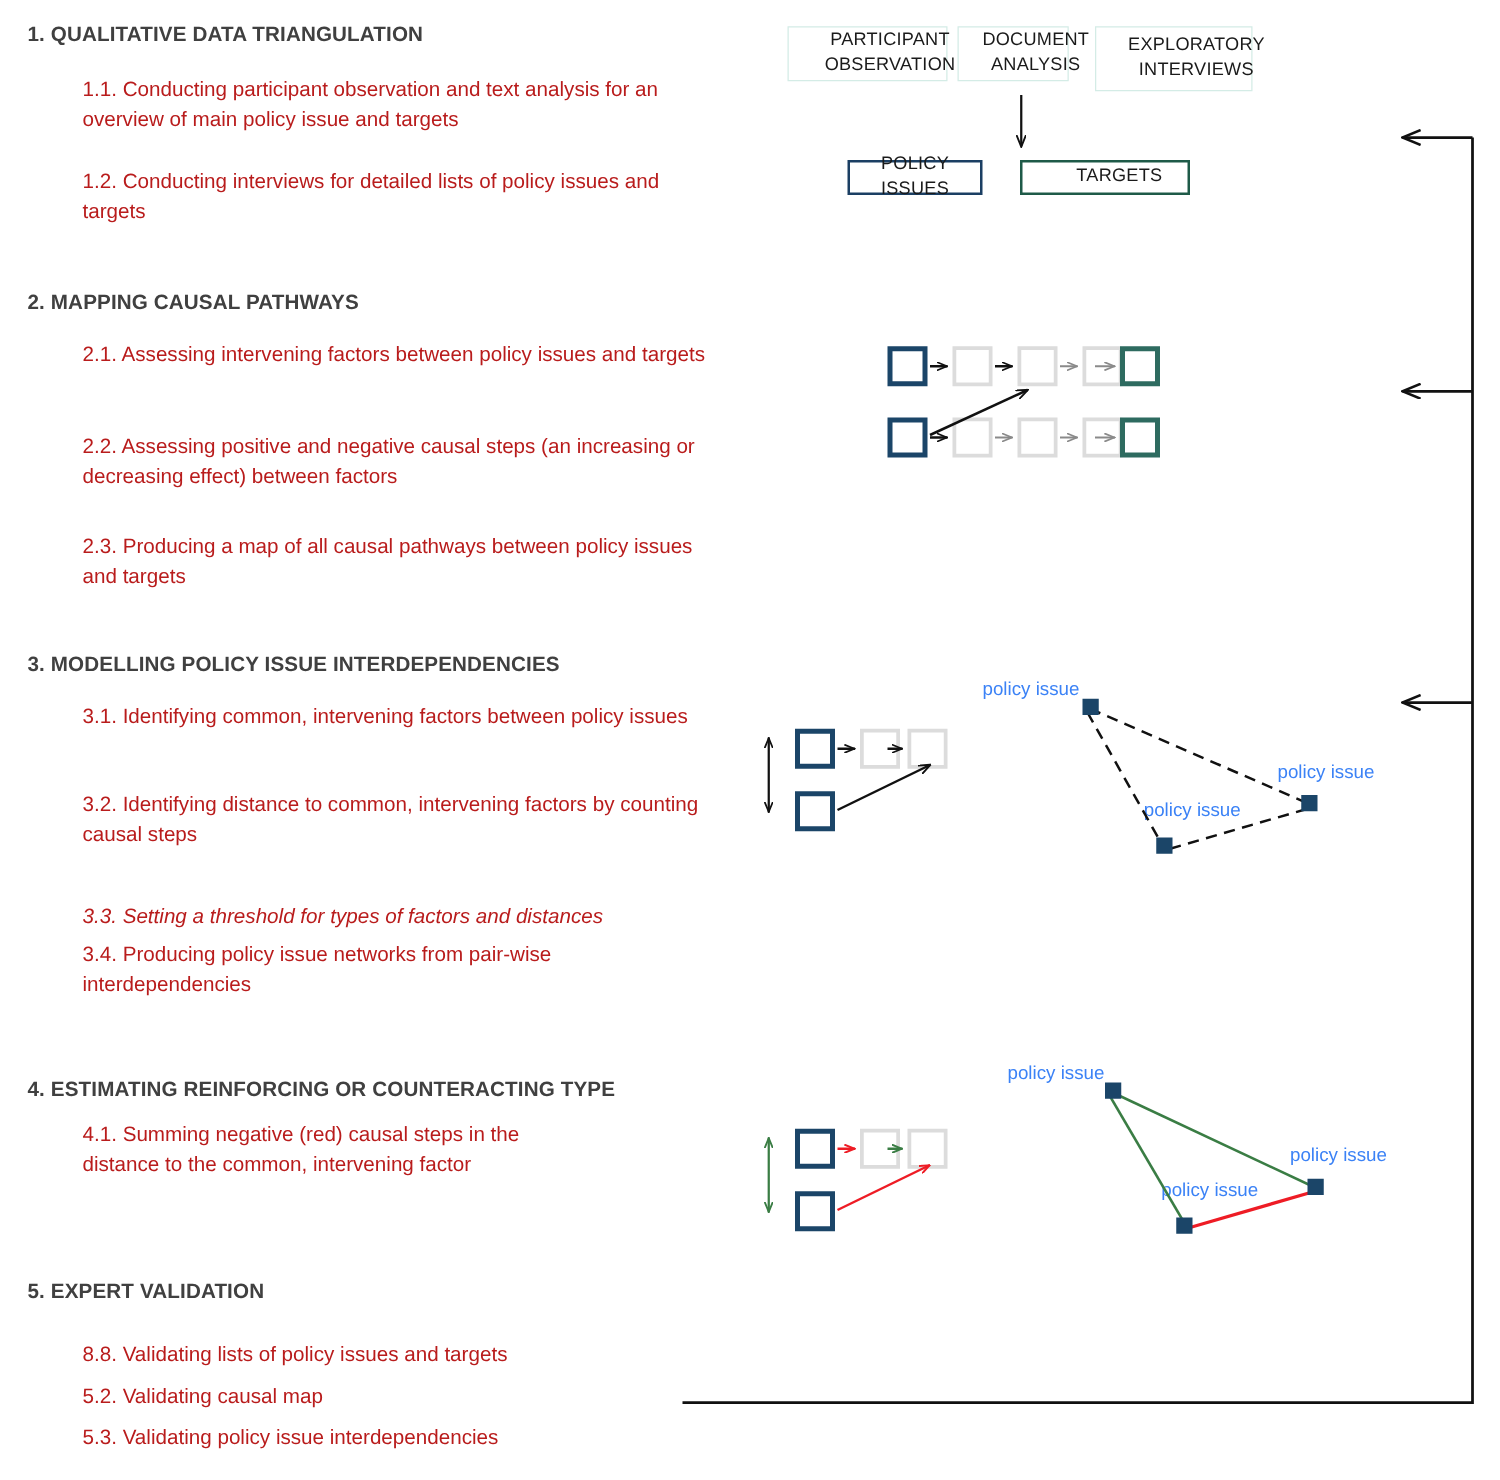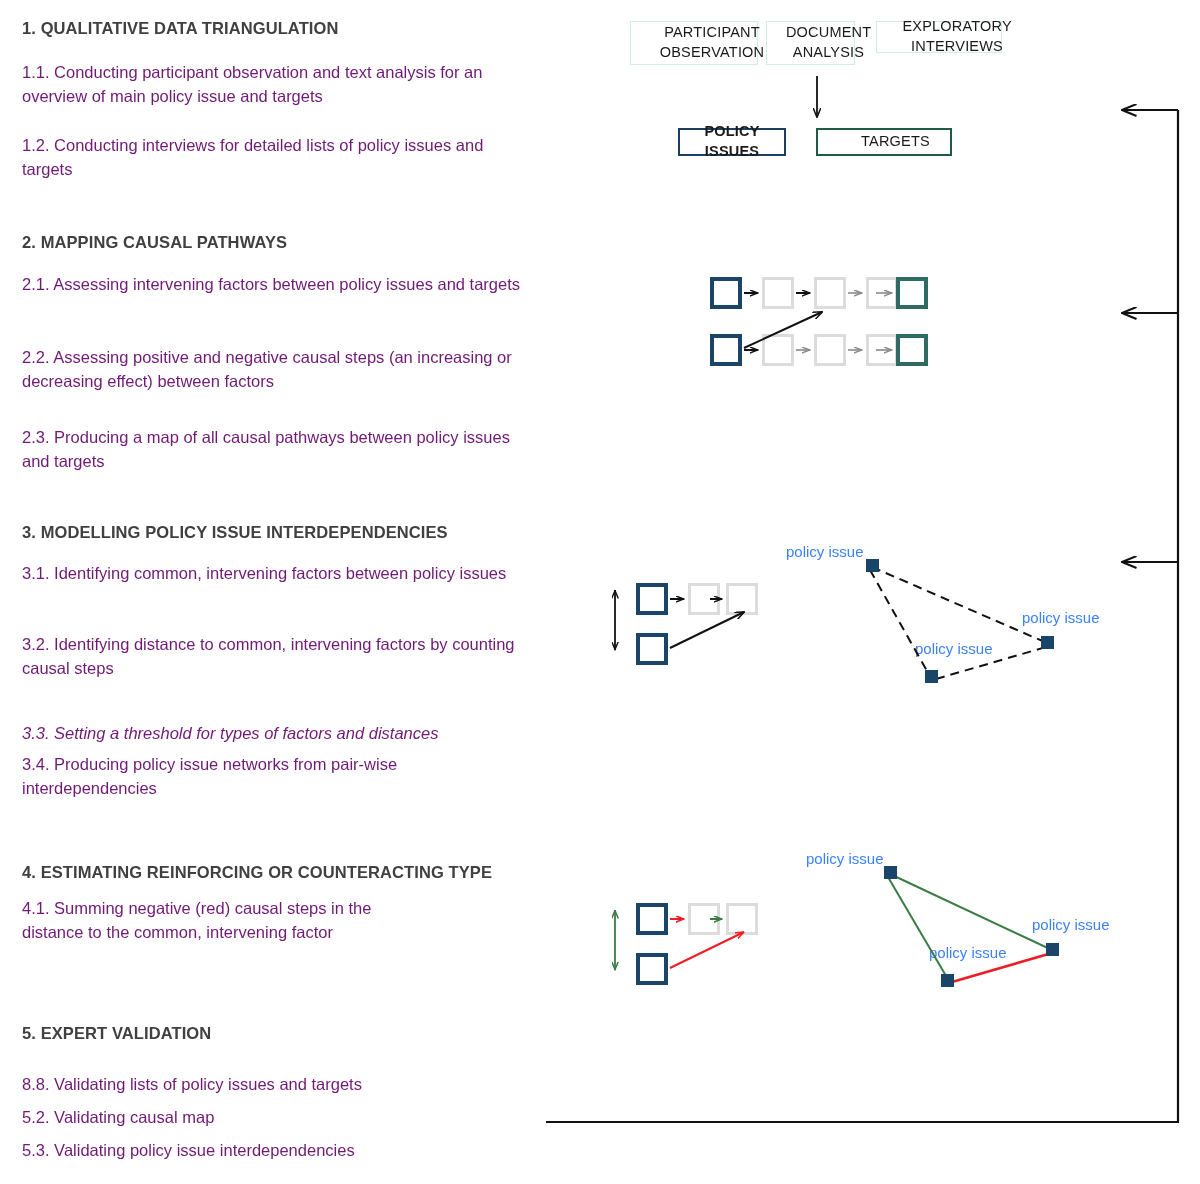--- a/index.html
+++ b/index.html
@@ -30,22 +30,23 @@
   .section-heading {
     font-size: 16.5px;
     font-weight: bold;
     letter-spacing: 0.1px;
     color: #404040;
     line-height: 1.3;
   }
   .step-text {
     font-size: 16.5px;
     font-weight: normal;
-    color: #701a75;
+    color: #b91c1c;
     line-height: 1.48;
+    margin-left: 44px;
   }
 
   
   .abs { position: absolute; }
 
   
   .flowbox {
     position: absolute;
     box-sizing: border-box;
     background: #ffffff;
@@ -124,25 +125,25 @@
     <div class="abs step-text" style="top:1105px;left:0;width:470px;">5.2. Validating causal map</div>
     <div class="abs step-text" style="top:1138px;left:0;width:470px;">5.3. Validating policy issue interdependencies</div>
   </div>
 
   <div class="flowbox box-mint" style="left:630px;top:21px;width:128px;height:44px;">
     <span>PARTICIPANT OBSERVATION</span>
   </div>
   <div class="flowbox box-mint" style="left:766px;top:21px;width:89px;height:44px;">
     <span>DOCUMENT ANALYSIS</span>
   </div>
-  <div class="flowbox box-mint" style="left:876px;top:21px;width:126px;height:32px;">
+  <div class="flowbox box-mint" style="left:876px;top:21px;width:126px;height:52px;">
     <span>EXPLORATORY INTERVIEWS</span>
   </div>
 
-  <div class="flowbox box-navy" style="left:678px;top:128px;width:108px;height:28px;font-weight:bold;">
+  <div class="flowbox box-navy" style="left:678px;top:128px;width:108px;height:28px;">
     <span>POLICY ISSUES</span>
   </div>
   <div class="flowbox box-green" style="left:816px;top:128px;width:136px;height:28px;">
     <span>TARGETS</span>
   </div>
 
   <div class="node node-navy" style="left:710px;top:277px;width:32px;height:32px;"></div>
   <div class="node node-gray" style="left:762px;top:277px;width:32px;height:32px;"></div>
   <div class="node node-gray" style="left:814px;top:277px;width:32px;height:32px;"></div>
   <div class="node node-gray" style="left:866px;top:277px;width:32px;height:32px;"></div>

